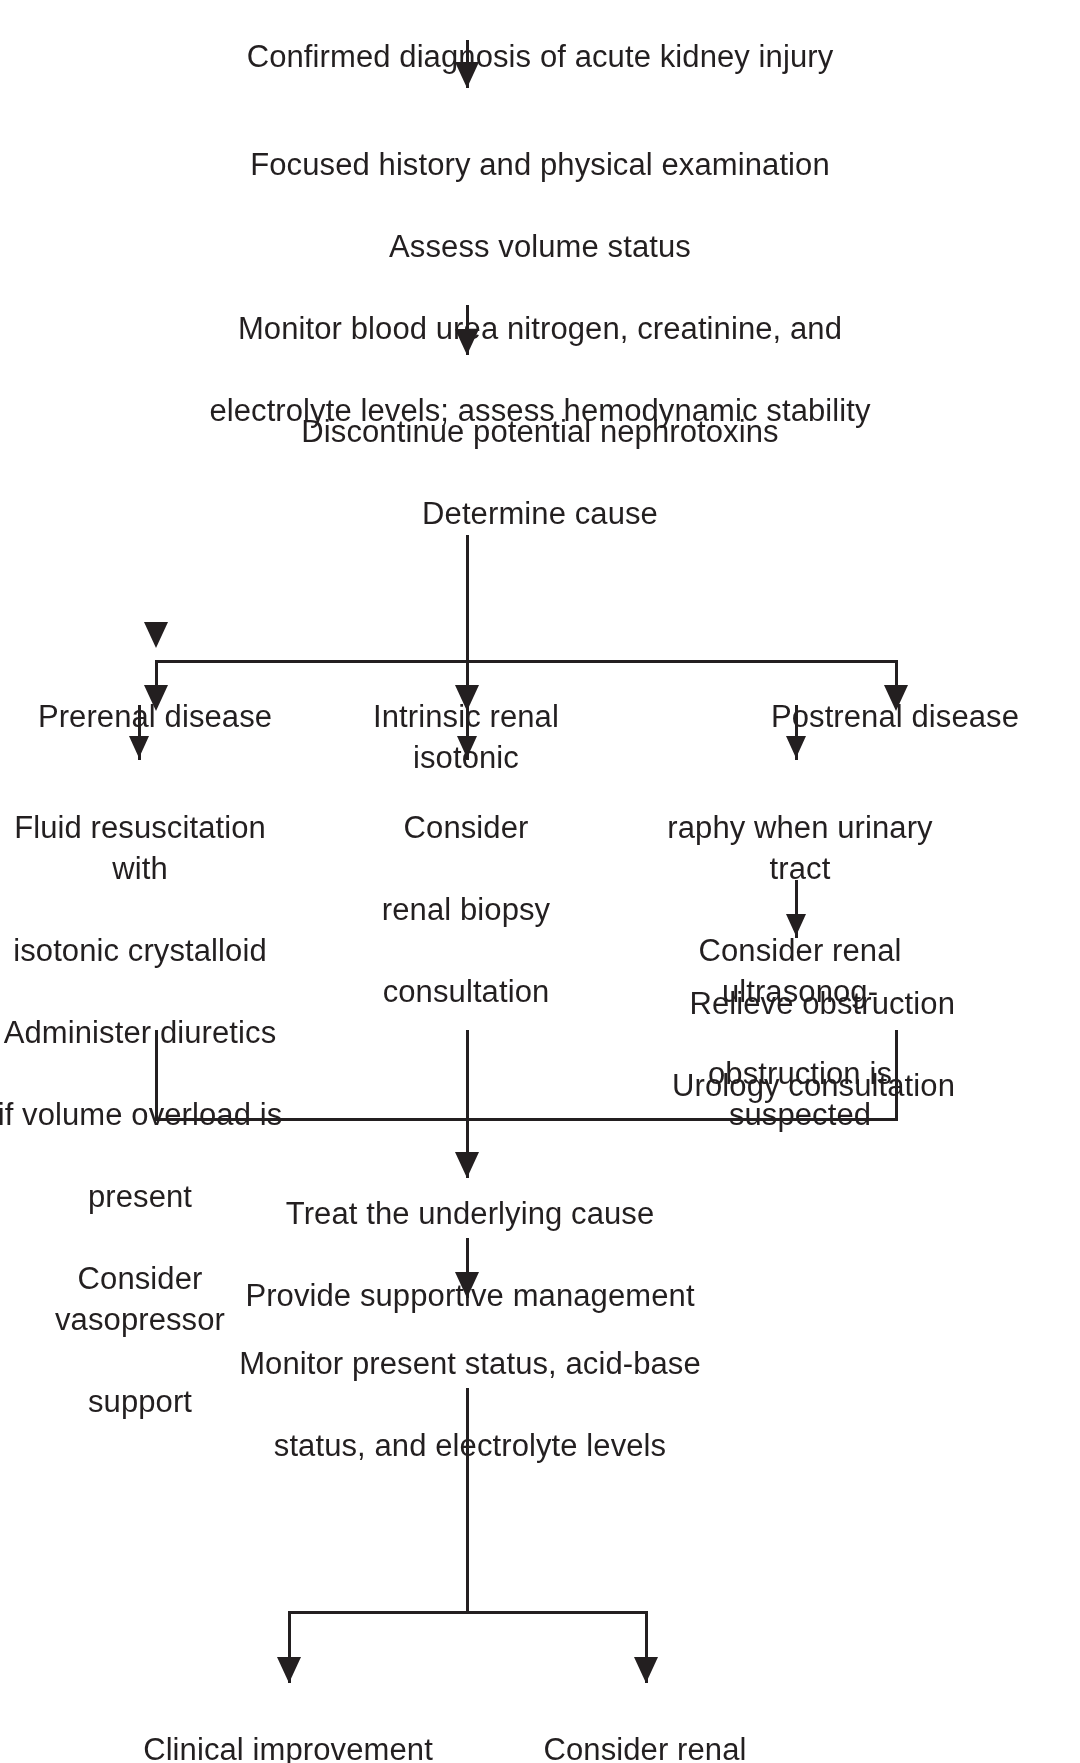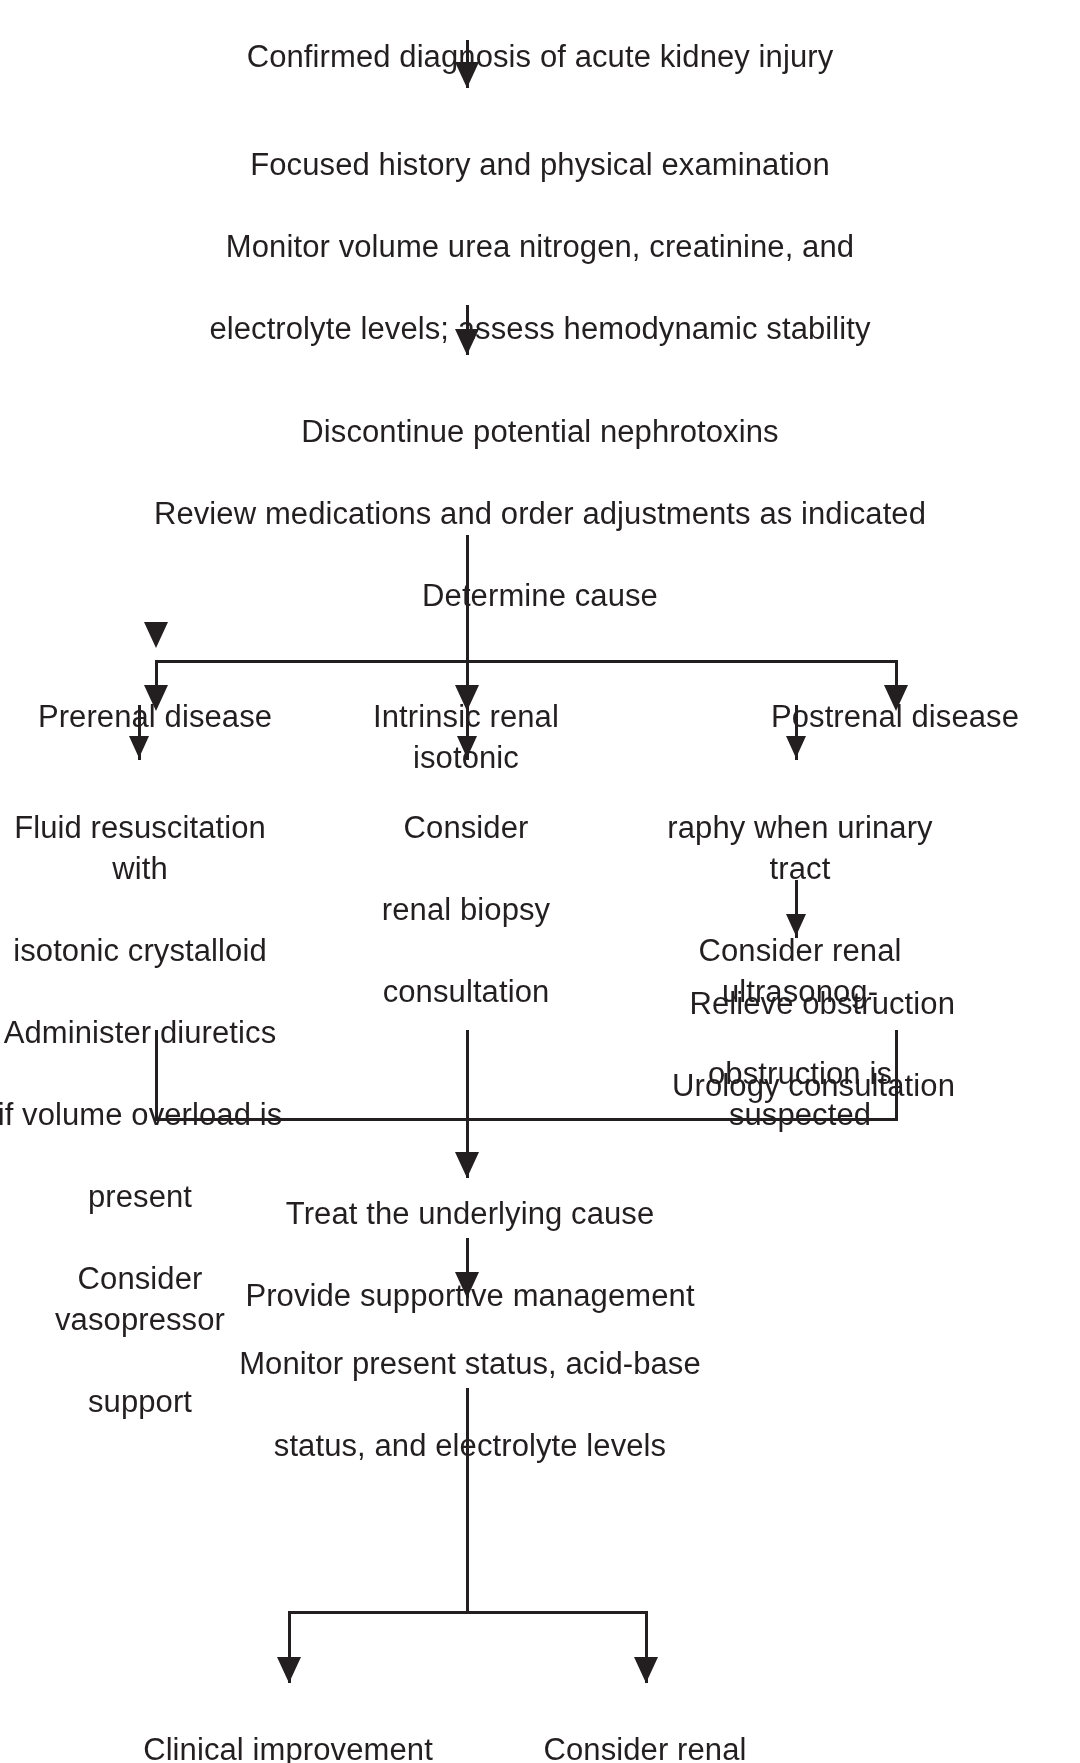--- a/index.html
+++ b/index.html
@@ -62,30 +62,30 @@
 
   <div class="node" style="left:140px; top:-5px; width:800px;">
     <span class="line">Confirmed diagnosis of acute kidney injury</span>
   </div>
 
   <div class="vline" style="left:466px; top:40px; height:48px;"></div>
   <div class="arrowhead" style="left:455px; top:62px;"></div>
 
   <div class="node" style="left:90px; top:103px; width:900px;">
     <span class="line">Focused history and physical examination</span>
-    <span class="line">Monitor volume urea nitrogen, creatinine, and</span>
+    <span class="line">Assess volume status</span>
+    <span class="line">Monitor blood urea nitrogen, creatinine, and</span>
     <span class="line">electrolyte levels; assess hemodynamic stability</span>
   </div>
 
   <div class="vline" style="left:466px; top:305px; height:50px;"></div>
   <div class="arrowhead" style="left:455px; top:329px;"></div>
 
   <div class="node" style="left:60px; top:370px; width:960px;">
     <span class="line">Discontinue potential nephrotoxins</span>
-    <span class="line">Review medications and order adjustments as indicated</span>
     <span class="line">Determine cause</span>
   </div>
 
   <div class="vline" style="left:466px; top:535px; height:128px;"></div>
   <div class="hline" style="left:155px; top:660px; width:743px;"></div>
 
   <div class="vline" style="left:155px; top:660px; height:47px;"></div>
   <div class="arrowhead" style="left:144px; top:622px;"></div>
   <div class="arrowhead" style="left:144px; top:685px;"></div>
 

